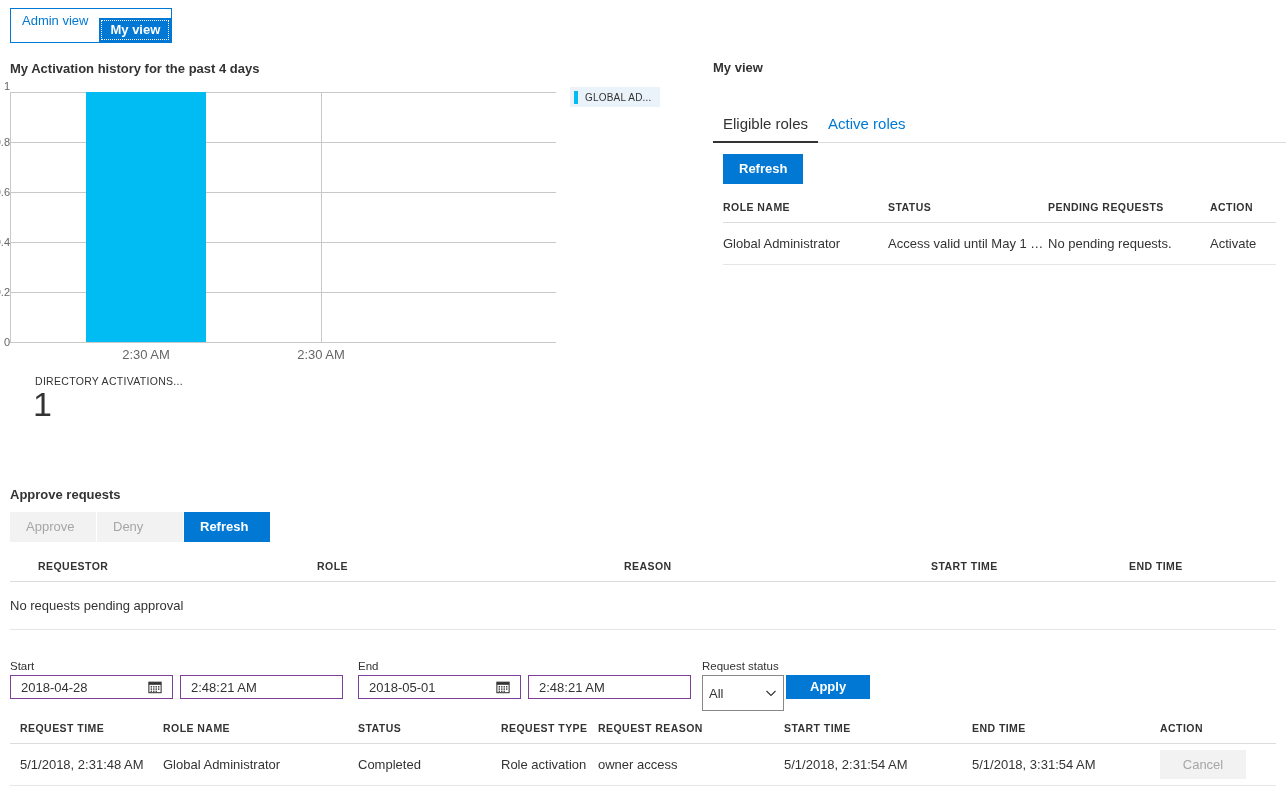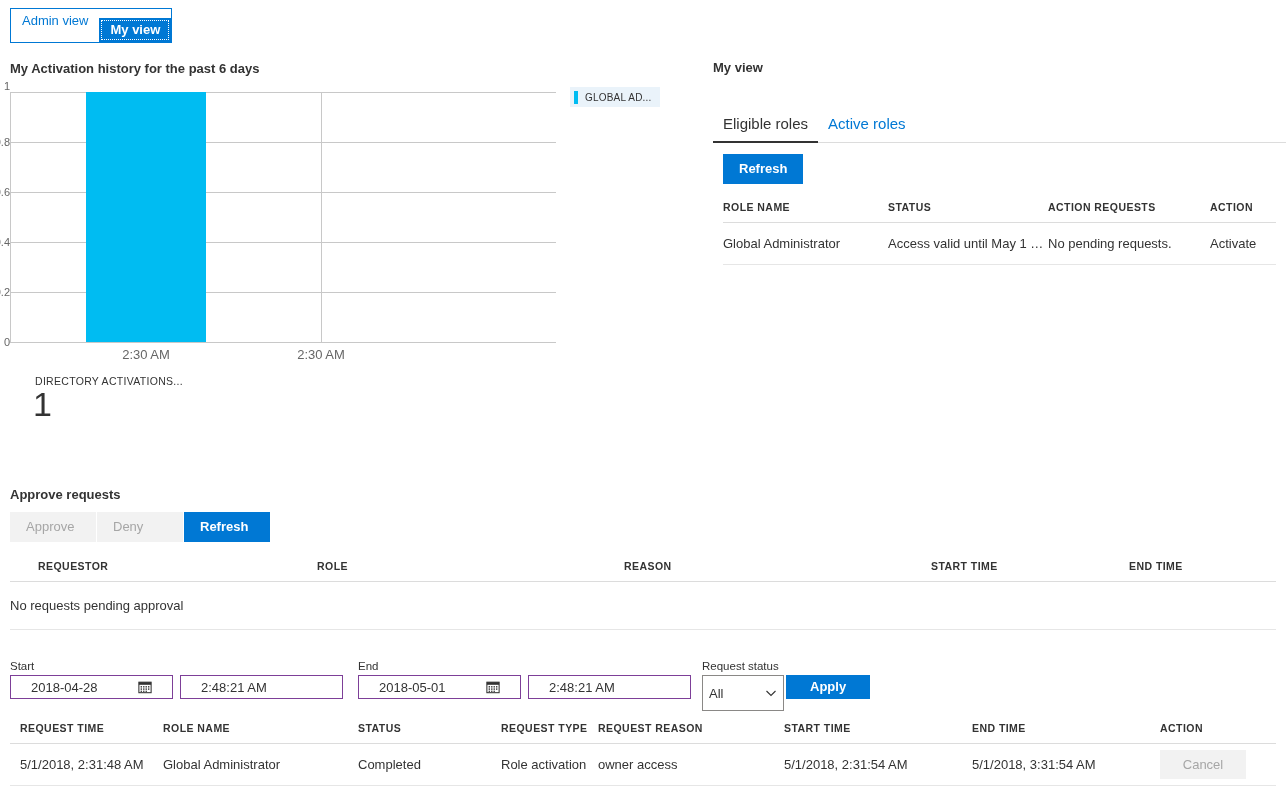--- a/index.html
+++ b/index.html
@@ -269,21 +269,21 @@
   .txtbox {
     position: absolute;
     top: 15px;
     height: 24px;
     border: 1px solid #8a2be2;
     border-color: #7d3f98;
     background: #ffffff;
     box-sizing: border-box;
     display: flex;
     align-items: center;
-    padding: 0 20px;
+    padding: 0 10px;
     font-size: 13px;
     color: #333333;
   }
   .txtbox .val { flex: 1; white-space: nowrap; overflow: hidden; }
   .cal-icon {
     width: 14px;
     height: 14px;
     flex: none;
     display: block;
   }
@@ -320,21 +320,21 @@
   }
 </style>
 </head>
 <body>
 
 <div class="view-toggle">
   <div class="view-tab">Admin view</div>
   <div class="view-tab active">My view</div>
 </div>
 
-<div class="section-title" style="left:10px; top:61px;">My Activation history for the past 6 days</div>
+<div class="section-title" style="left:10px; top:61px;">My Activation history for the past 4 days</div>
 
 <div id="chart-panel">
 
   <div class="chart-plot">
 
     <div class="gridline axis-top" style="top:0px;">
       <span class="ytick first">1</span>
     </div>
     <div class="gridline" style="top:50px;">
       <span class="ytick">0.8</span>
@@ -385,21 +385,21 @@
       <colgroup>
         <col style="width:165px">
         <col style="width:160px">
         <col style="width:162px">
         <col style="width:66px">
       </colgroup>
       <thead>
         <tr>
           <th>ROLE NAME</th>
           <th>STATUS</th>
-          <th>ACTION REQUESTS</th>
+          <th>PENDING REQUESTS</th>
           <th>ACTION</th>
         </tr>
       </thead>
       <tbody>
         <tr>
           <td>Global Administrator</td>
           <td>Access valid until May 1 at ...</td>
           <td>No pending requests.</td>
           <td class="link">Activate</td>
         </tr>

